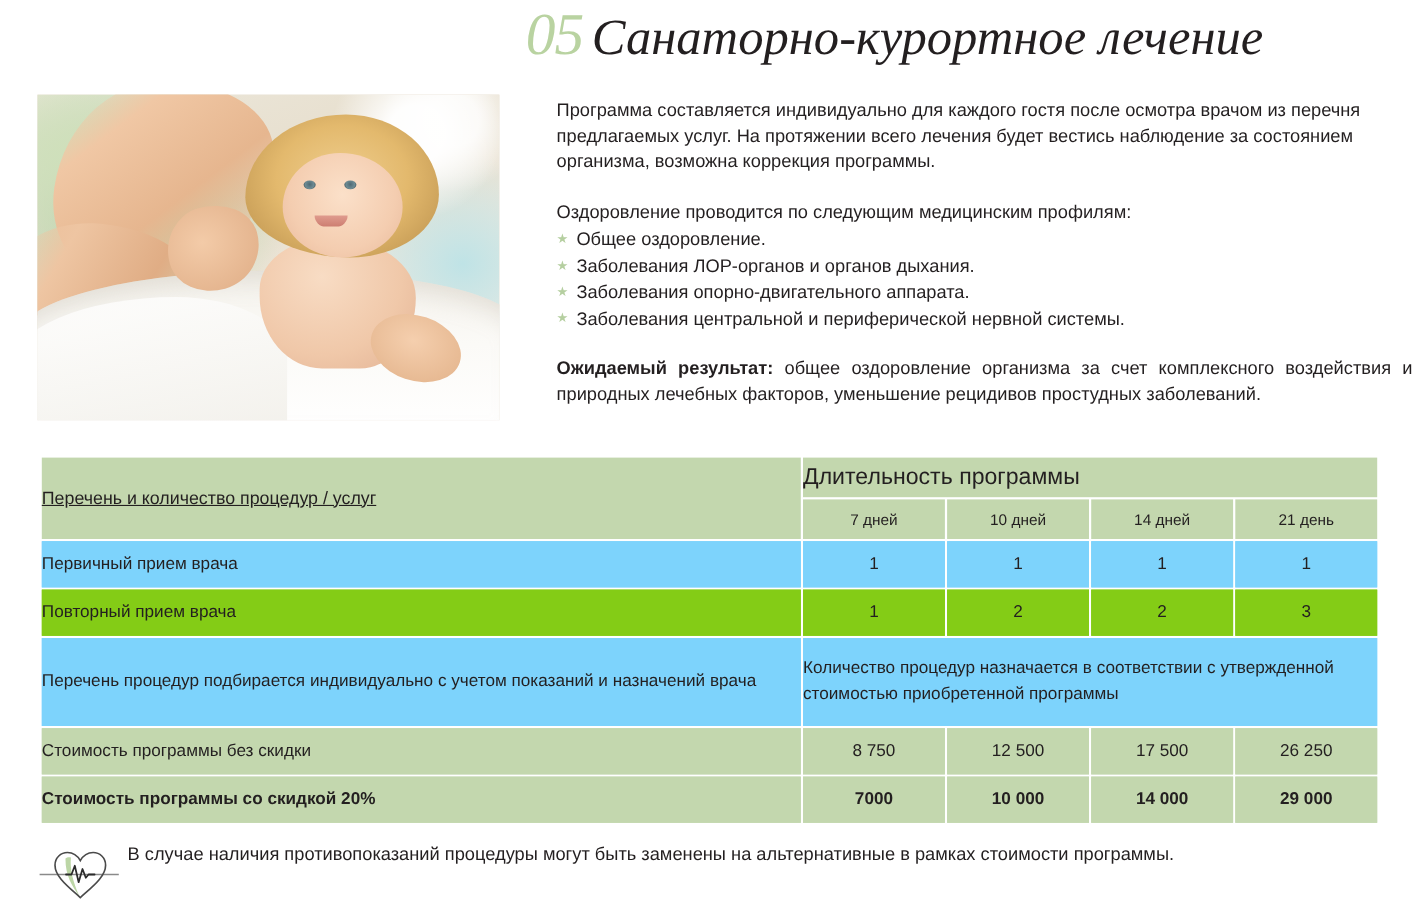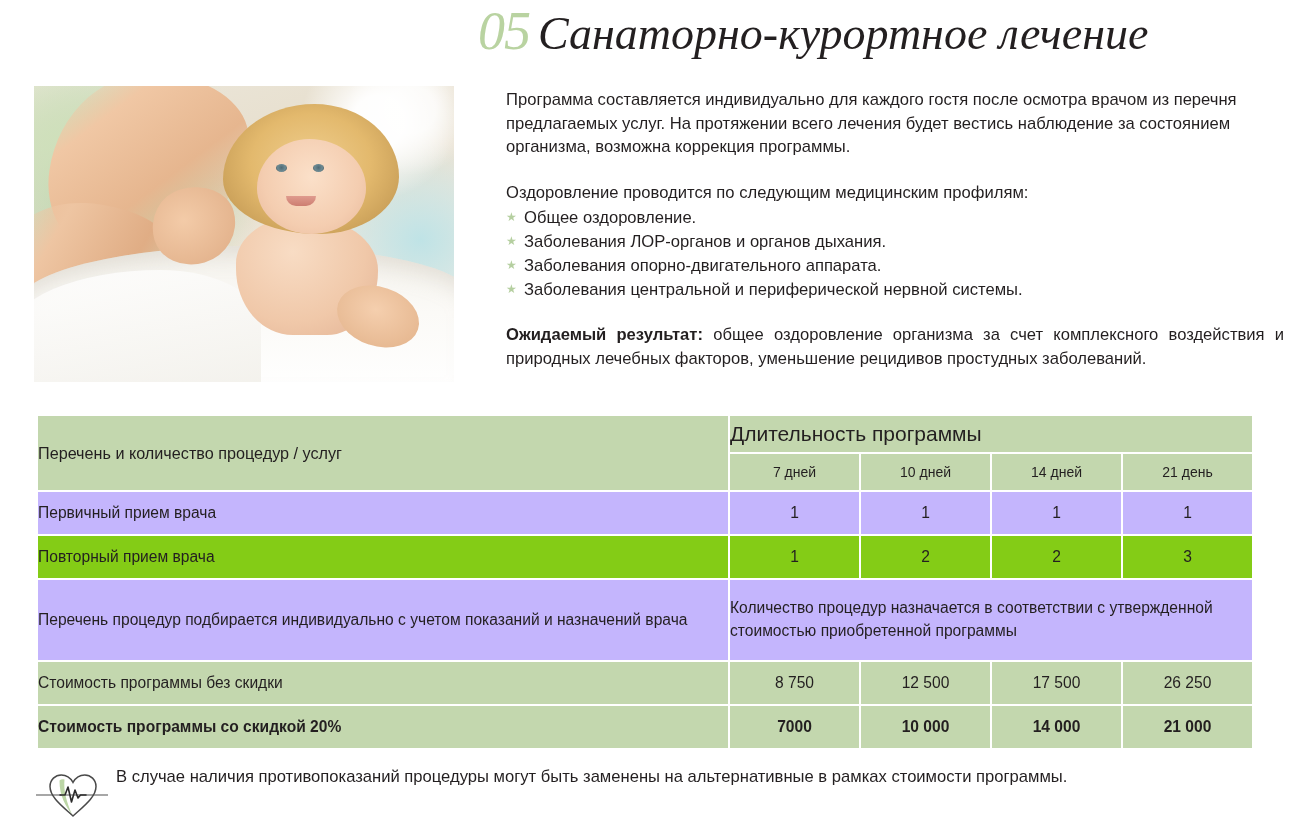--- a/index.html
+++ b/index.html
@@ -143,30 +143,31 @@
   .tbl{
     position:absolute;left:36px;top:414px;width:1218px;
     border-collapse:separate;
     border-spacing:2px;
     font-size:15.6px;
     color:#231f20;
   }
   .tbl td, .tbl th{
     padding:0;margin:0;font-weight:normal;vertical-align:middle;
   }
-  .c-lite{background:#c4b5fd;}
+  .c-lite{background:#7dd3fc;}
   .c-mid {background:#84cc16;}
   .c-deep{background:#c3d7ae;}
 
   .head-left{
     background:#c3d7ae;
     font-weight:bold;font-size:16.2px;
     padding:0 0 0 38px;
     height:74px;
     text-align:left;
+    text-decoration:underline;
   }
   .head-span{
     background:#c3d7ae;
     font-weight:bold;font-size:21px;
     text-align:left;height:36px;
   }
   .head-col{
     background:#c3d7ae;
     font-weight:bold;font-size:14px;
     text-align:center;height:36px;
@@ -283,21 +284,21 @@
     <td class="val c-deep">12 500</td>
     <td class="val c-deep">17 500</td>
     <td class="val c-deep">26 250</td>
   </tr>
 
   <tr class="c-deep bold-row">
     <td class="lbl c-deep">Стоимость программы со скидкой 20%</td>
     <td class="val c-deep">7000</td>
     <td class="val c-deep">10 000</td>
     <td class="val c-deep">14 000</td>
-    <td class="val c-deep">21 000</td>
+    <td class="val c-deep">29 000</td>
   </tr>
 </tbody>
   </table>
 
 <div class="footer">
   <svg class="heart-icon" viewBox="0 0 78 56">
     <line x1="2" y1="29" x2="74" y2="29" stroke="#8a8a8a" stroke-width="1.4"></line>
     <path d="M24 13 C24 32 33 41 39 50 C45 41 54 32 54 13 Z" fill="#bcd6a6" opacity="0"></path>
     <path d="M25.5 14.5 C25.5 31 31.5 39 38.5 49.5 C32 35 29.5 24 30.5 13.5 C28.6 12.9 26.8 13.3 25.5 14.5 Z" fill="#bcd6a6"></path>
     <path d="M39 50 C28 40 16 31 16 20.5 C16 13.6 21.4 9 27.3 9 C32 9 36.4 11.8 39 16.4 C41.6 11.8 46 9 50.7 9 C56.6 9 62 13.6 62 20.5 C62 31 50 40 39 50 Z" fill="none" stroke="#4a4a4a" stroke-width="1.5"></path>

